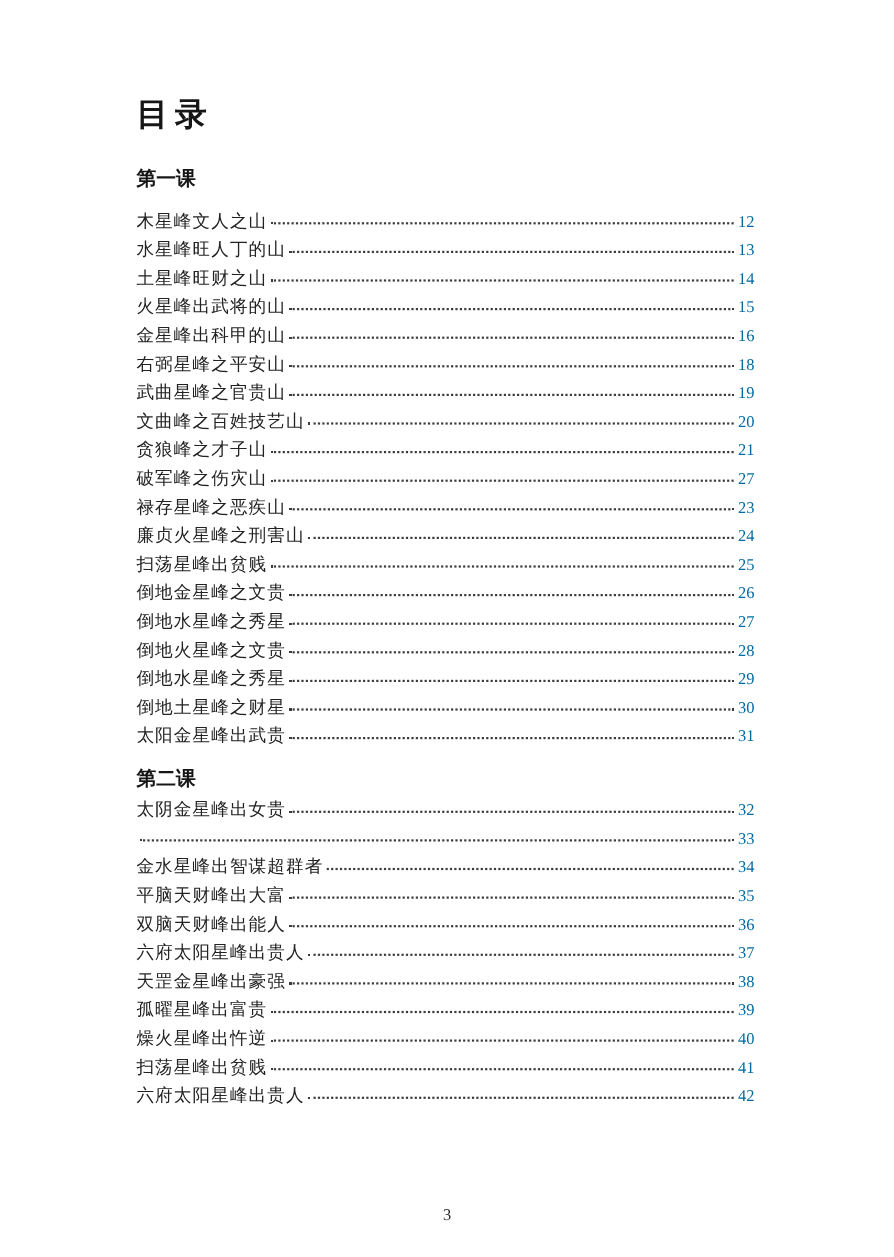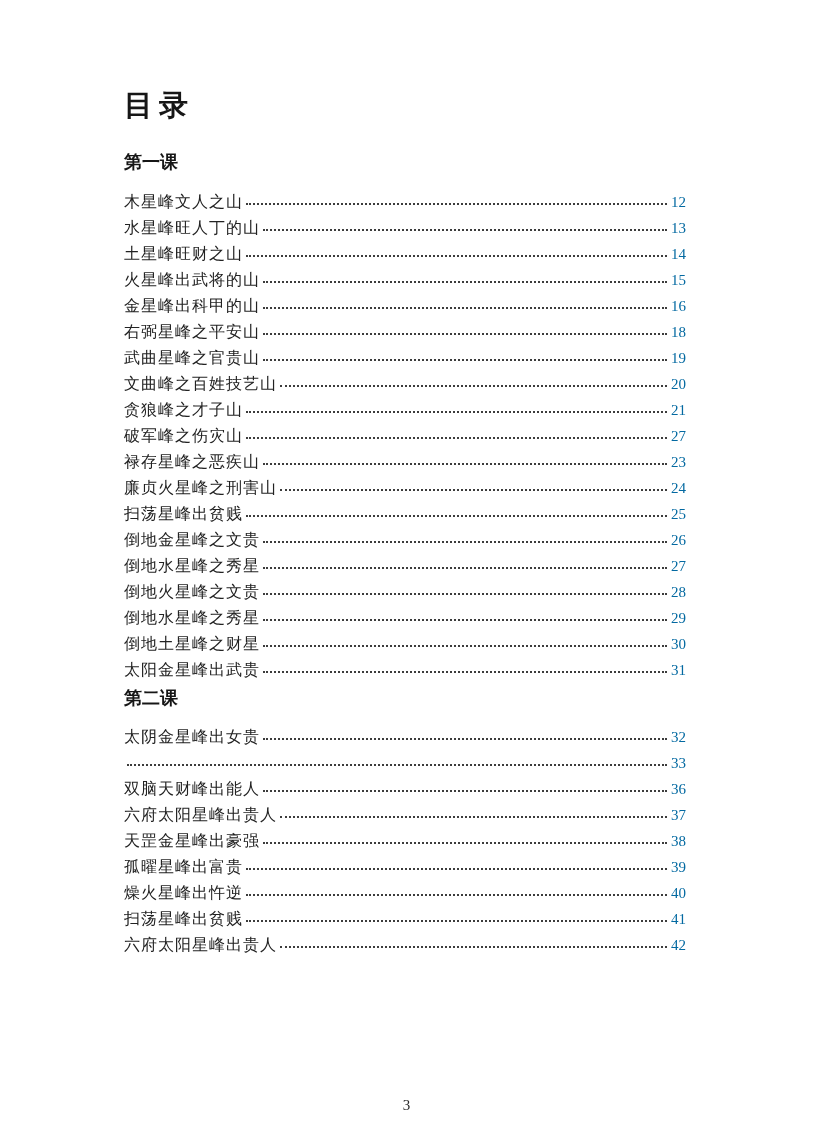--- a/index.html
+++ b/index.html
@@ -26,23 +26,23 @@
     color: #161616;
   }
   .section-heading {
     font-family: "Liberation Sans", sans-serif;
     font-weight: bold;
     font-size: 18px;
     line-height: 30px;
     color: #161616;
   }
   .toc-section.first .section-heading { margin-top: 24px; }
-  .toc-section.second .section-heading { }
+  .toc-section.second .section-heading { margin-top: 10px; }
   .entries { margin-top: 12px; }
-  .toc-section.second .entries { margin-top: 11px; }
+  .toc-section.second .entries { margin-top: 1px; }
   .toc-entry {
     display: flex;
     align-items: baseline;
     line-height: 26px;
     font-size: 16px;
     font-family: "Liberation Serif", serif;
     color: #222222;
   }
   .entry-title {
     white-space: nowrap;
@@ -205,21 +205,31 @@
     <span class="entry-title">太阴金星峰出女贵</span>
     <span class="dots"></span>
     <span class="pagenum">32</span>
   </div>
 
   <div class="toc-entry">
     <span class="dots"></span>
     <span class="pagenum">33</span>
   </div>
 
-
+  <div class="toc-entry">
+    <span class="entry-title">金水星峰出智谋超群者</span>
+    <span class="dots"></span>
+    <span class="pagenum">34</span>
+  </div>
+
+  <div class="toc-entry">
+    <span class="entry-title">平脑天财峰出大富</span>
+    <span class="dots"></span>
+    <span class="pagenum">35</span>
+  </div>
 
   <div class="toc-entry">
     <span class="entry-title">双脑天财峰出能人</span>
     <span class="dots"></span>
     <span class="pagenum">36</span>
   </div>
 
   <div class="toc-entry">
     <span class="entry-title">六府太阳星峰出贵人</span>
     <span class="dots"></span>

